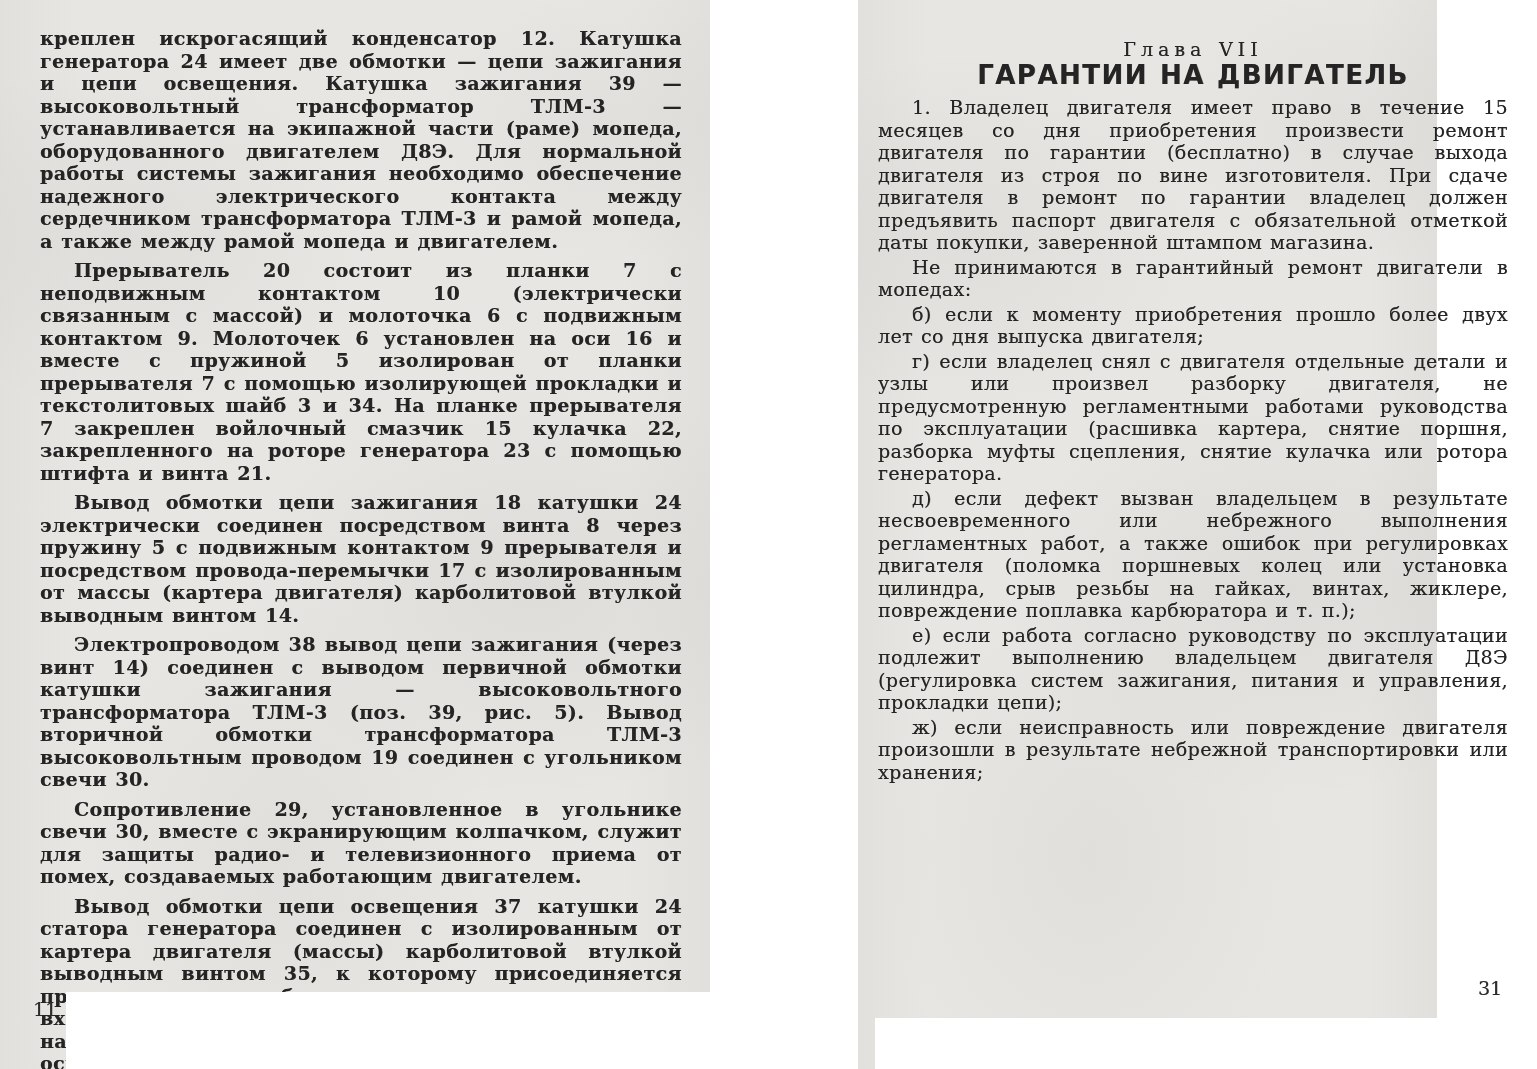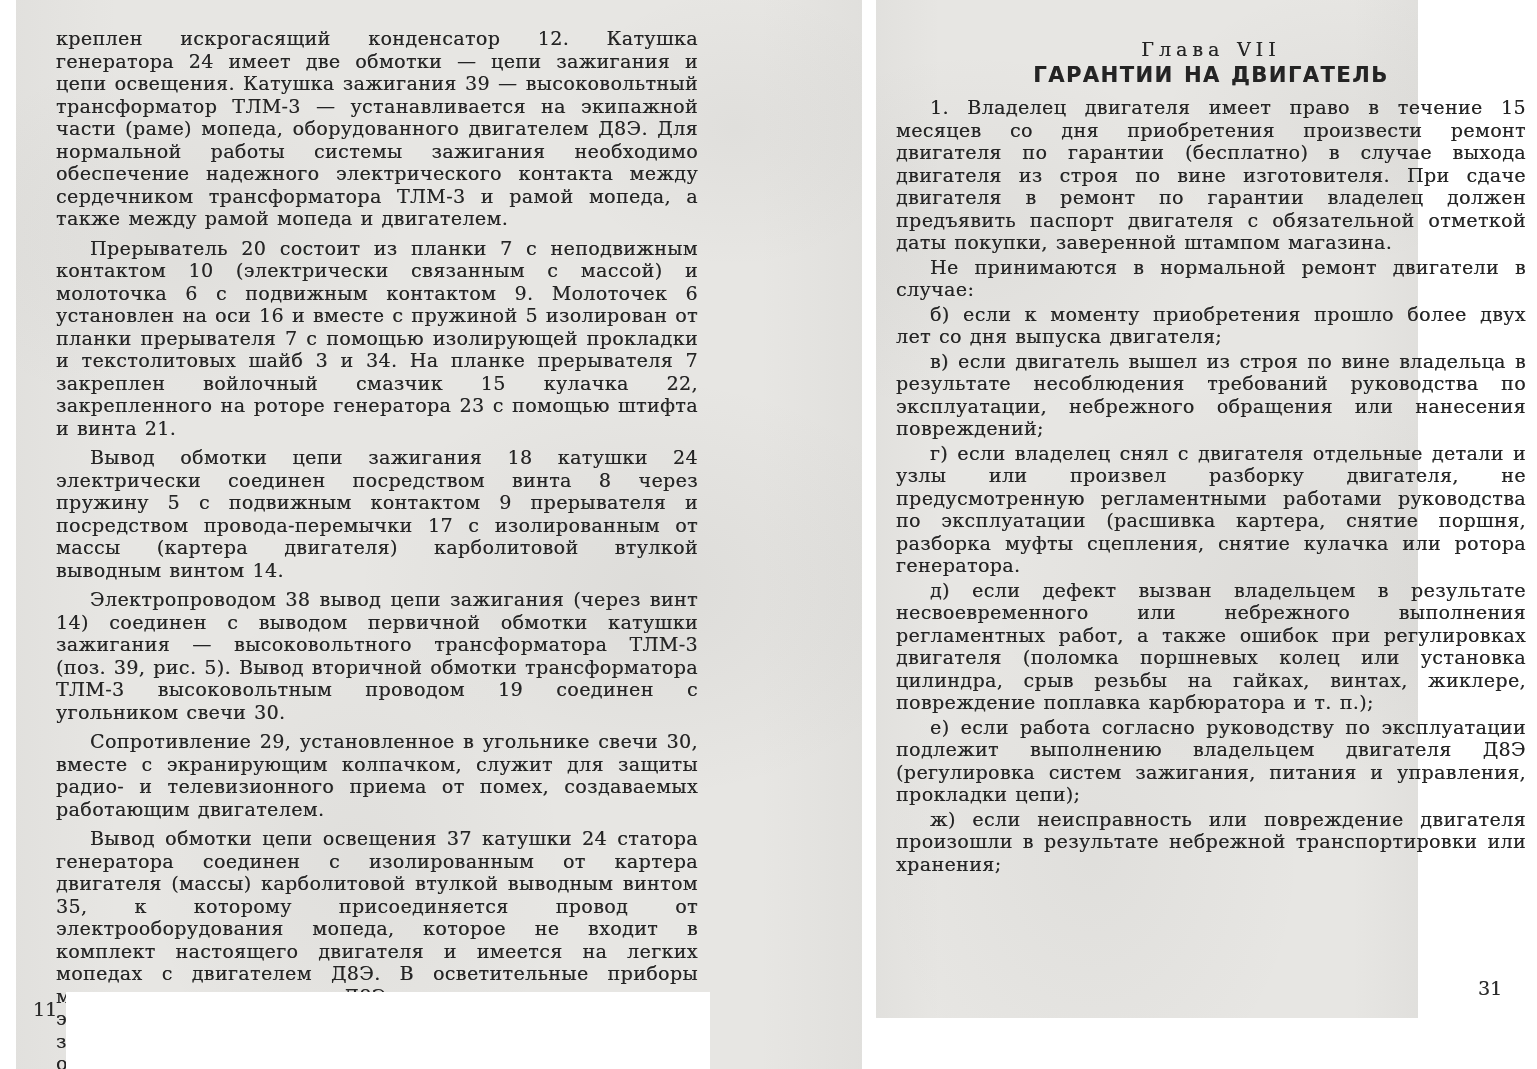--- a/index.html
+++ b/index.html
@@ -17,22 +17,22 @@
     height: 1069px;
     background-color: #e7e6e3;
     background-image:
       radial-gradient(ellipse 340px 260px at 18% 22%, rgba(90,90,88,0.06), rgba(0,0,0,0) 70%),
       radial-gradient(ellipse 420px 300px at 75% 55%, rgba(90,90,88,0.07), rgba(0,0,0,0) 70%),
       radial-gradient(ellipse 300px 380px at 40% 80%, rgba(90,90,88,0.05), rgba(0,0,0,0) 70%),
       radial-gradient(ellipse 250px 200px at 85% 12%, rgba(90,90,88,0.05), rgba(0,0,0,0) 70%),
       linear-gradient(90deg, rgba(120,120,118,0.05), rgba(0,0,0,0) 12%, rgba(0,0,0,0) 88%, rgba(120,120,118,0.06));
     color: #232323;
   }
-  .page-left  { left: 16px;     width: 846px; }
-  .page-right { left: 876px; width: 542px; }
+  .page-left  { left: 0;     width: 710px; font-weight: bold; }
+  .page-right { left: 858px; width: 542px; padding-left: 37px; }
 
   .text-col {
     position: absolute;
     text-align: justify;
     font-size: 19px;
     line-height: 22.5px;
     letter-spacing: 0.4px;
     word-spacing: 1.5px;
     color: #242424;
     text-shadow: 0.3px 0.3px 0.6px rgba(35,35,35,0.55);
@@ -49,21 +49,21 @@
     text-indent: 0;
     font-size: 19px;
     letter-spacing: 5px;
     margin: 0 0 3px 0;
   }
   .chapter-title {
     text-align: center;
     text-indent: 0;
     font-family: "DejaVu Sans", "Liberation Sans", sans-serif;
     font-weight: bold;
-    font-size: 21px;
+    font-size: 26px;
     letter-spacing: 1.5px;
     margin: 0 0 10px 0;
   }
 
   .cutout { position: absolute; background: #ffffff; }
   .cutout-left  { left: 66px;  top: 992px;  width: 644px; height: 77px; }
   .cutout-right { left: 875px; top: 1018px; width: 598px; height: 51px; }
 
   .pagenum {
     position: absolute;
@@ -88,23 +88,22 @@
       <p class="para">Сопротивление 29, установленное в угольнике свечи 30, вместе с экранирующим колпачком, служит для защиты радио- и телевизионного приема от помех, создаваемых работающим двигателем.</p>
       <p class="para">Вывод обмотки цепи освещения 37 катушки 24 статора генератора соединен с изолированным от картера двигателя (массы) карболитовой втулкой выводным винтом 35, к которому присоединяется провод от электрооборудования мопеда, которое не входит в комплект настоящего двигателя и имеется на легких мопедах с двигателем Д8Э. В осветительные приборы мопеда с двигателем Д8Э должны устанавливаться электролампы на напряжение 12 В — А12-5 и А12-1,5. При запуске двигателя осветительные приборы должны быть отключены.</p>
     </div>
   </div>
 
   <div class="page page-right">
     <div class="text-col text-col-right">
       <p class="chapter-label">Глава VII</p>
       <p class="chapter-title">ГАРАНТИИ НА ДВИГАТЕЛЬ</p>
       <p class="para">1. Владелец двигателя имеет право в течение 15 месяцев со дня приобретения произвести ремонт двигателя по гарантии (бесплатно) в случае выхода двигателя из строя по вине изготовителя. При сдаче двигателя в ремонт по гарантии владелец должен предъявить паспорт двигателя с обязательной отметкой даты покупки, заверенной штампом магазина.</p>
-      <p class="para">Не принимаются в нормальной ремонт двигатели в случае:</p>
+      <p class="para">Не принимаются в гарантийный ремонт двигатели в мопедах:</p>
       <p class="para">б) если к моменту приобретения прошло более двух лет со дня выпуска двигателя;</p>
-      <p class="para">в) если двигатель вышел из строя по вине владельца в результате несоблюдения требований руководства по эксплуатации, небрежного обращения или нанесения повреждений;</p>
       <p class="para">г) если владелец снял с двигателя отдельные детали и узлы или произвел разборку двигателя, не предусмотренную регламентными работами руководства по эксплуатации (расшивка картера, снятие поршня, разборка муфты сцепления, снятие кулачка или ротора генератора.</p>
       <p class="para">д) если дефект вызван владельцем в результате несвоевременного или небрежного выполнения регламентных работ, а также ошибок при регулировках двигателя (поломка поршневых колец или установка цилиндра, срыв резьбы на гайках, винтах, жиклере, повреждение поплавка карбюратора и т. п.);</p>
       <p class="para">е) если работа согласно руководству по эксплуатации подлежит выполнению владельцем двигателя Д8Э (регулировка систем зажигания, питания и управления, прокладки цепи);</p>
       <p class="para">ж) если неисправность или повреждение двигателя произошли в результате небрежной транспортировки или хранения;</p>
 
     </div>
 
   </div>
 
   <div class="cutout cutout-left"></div>

